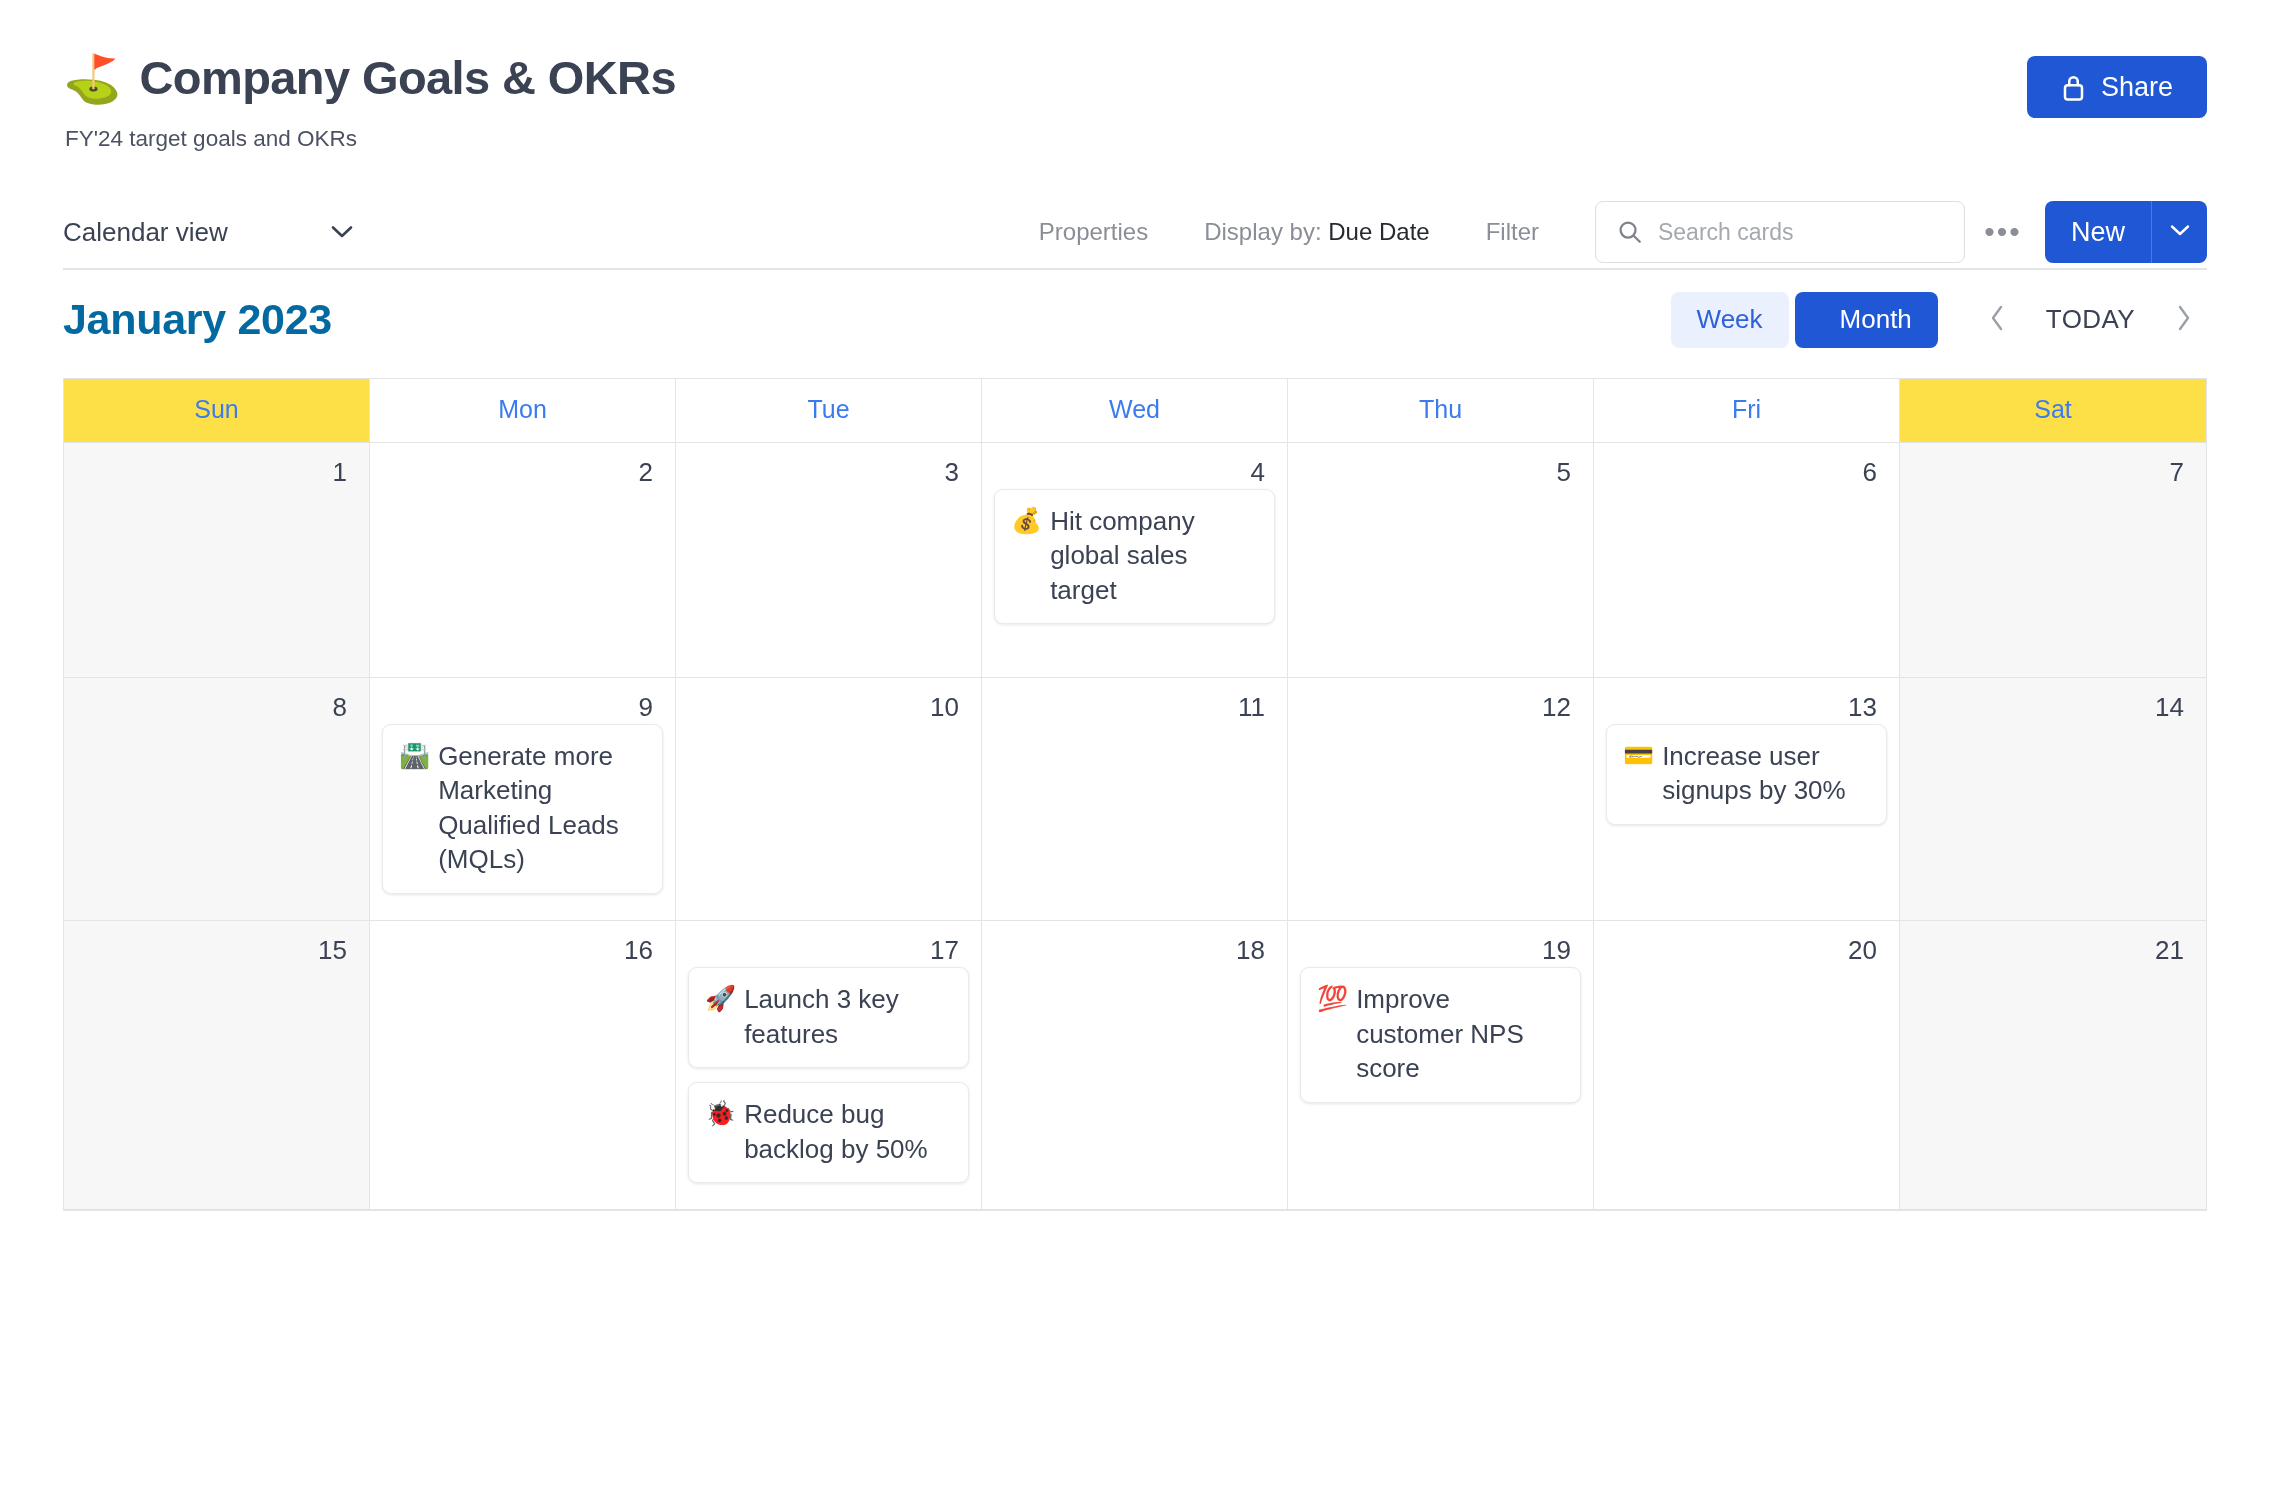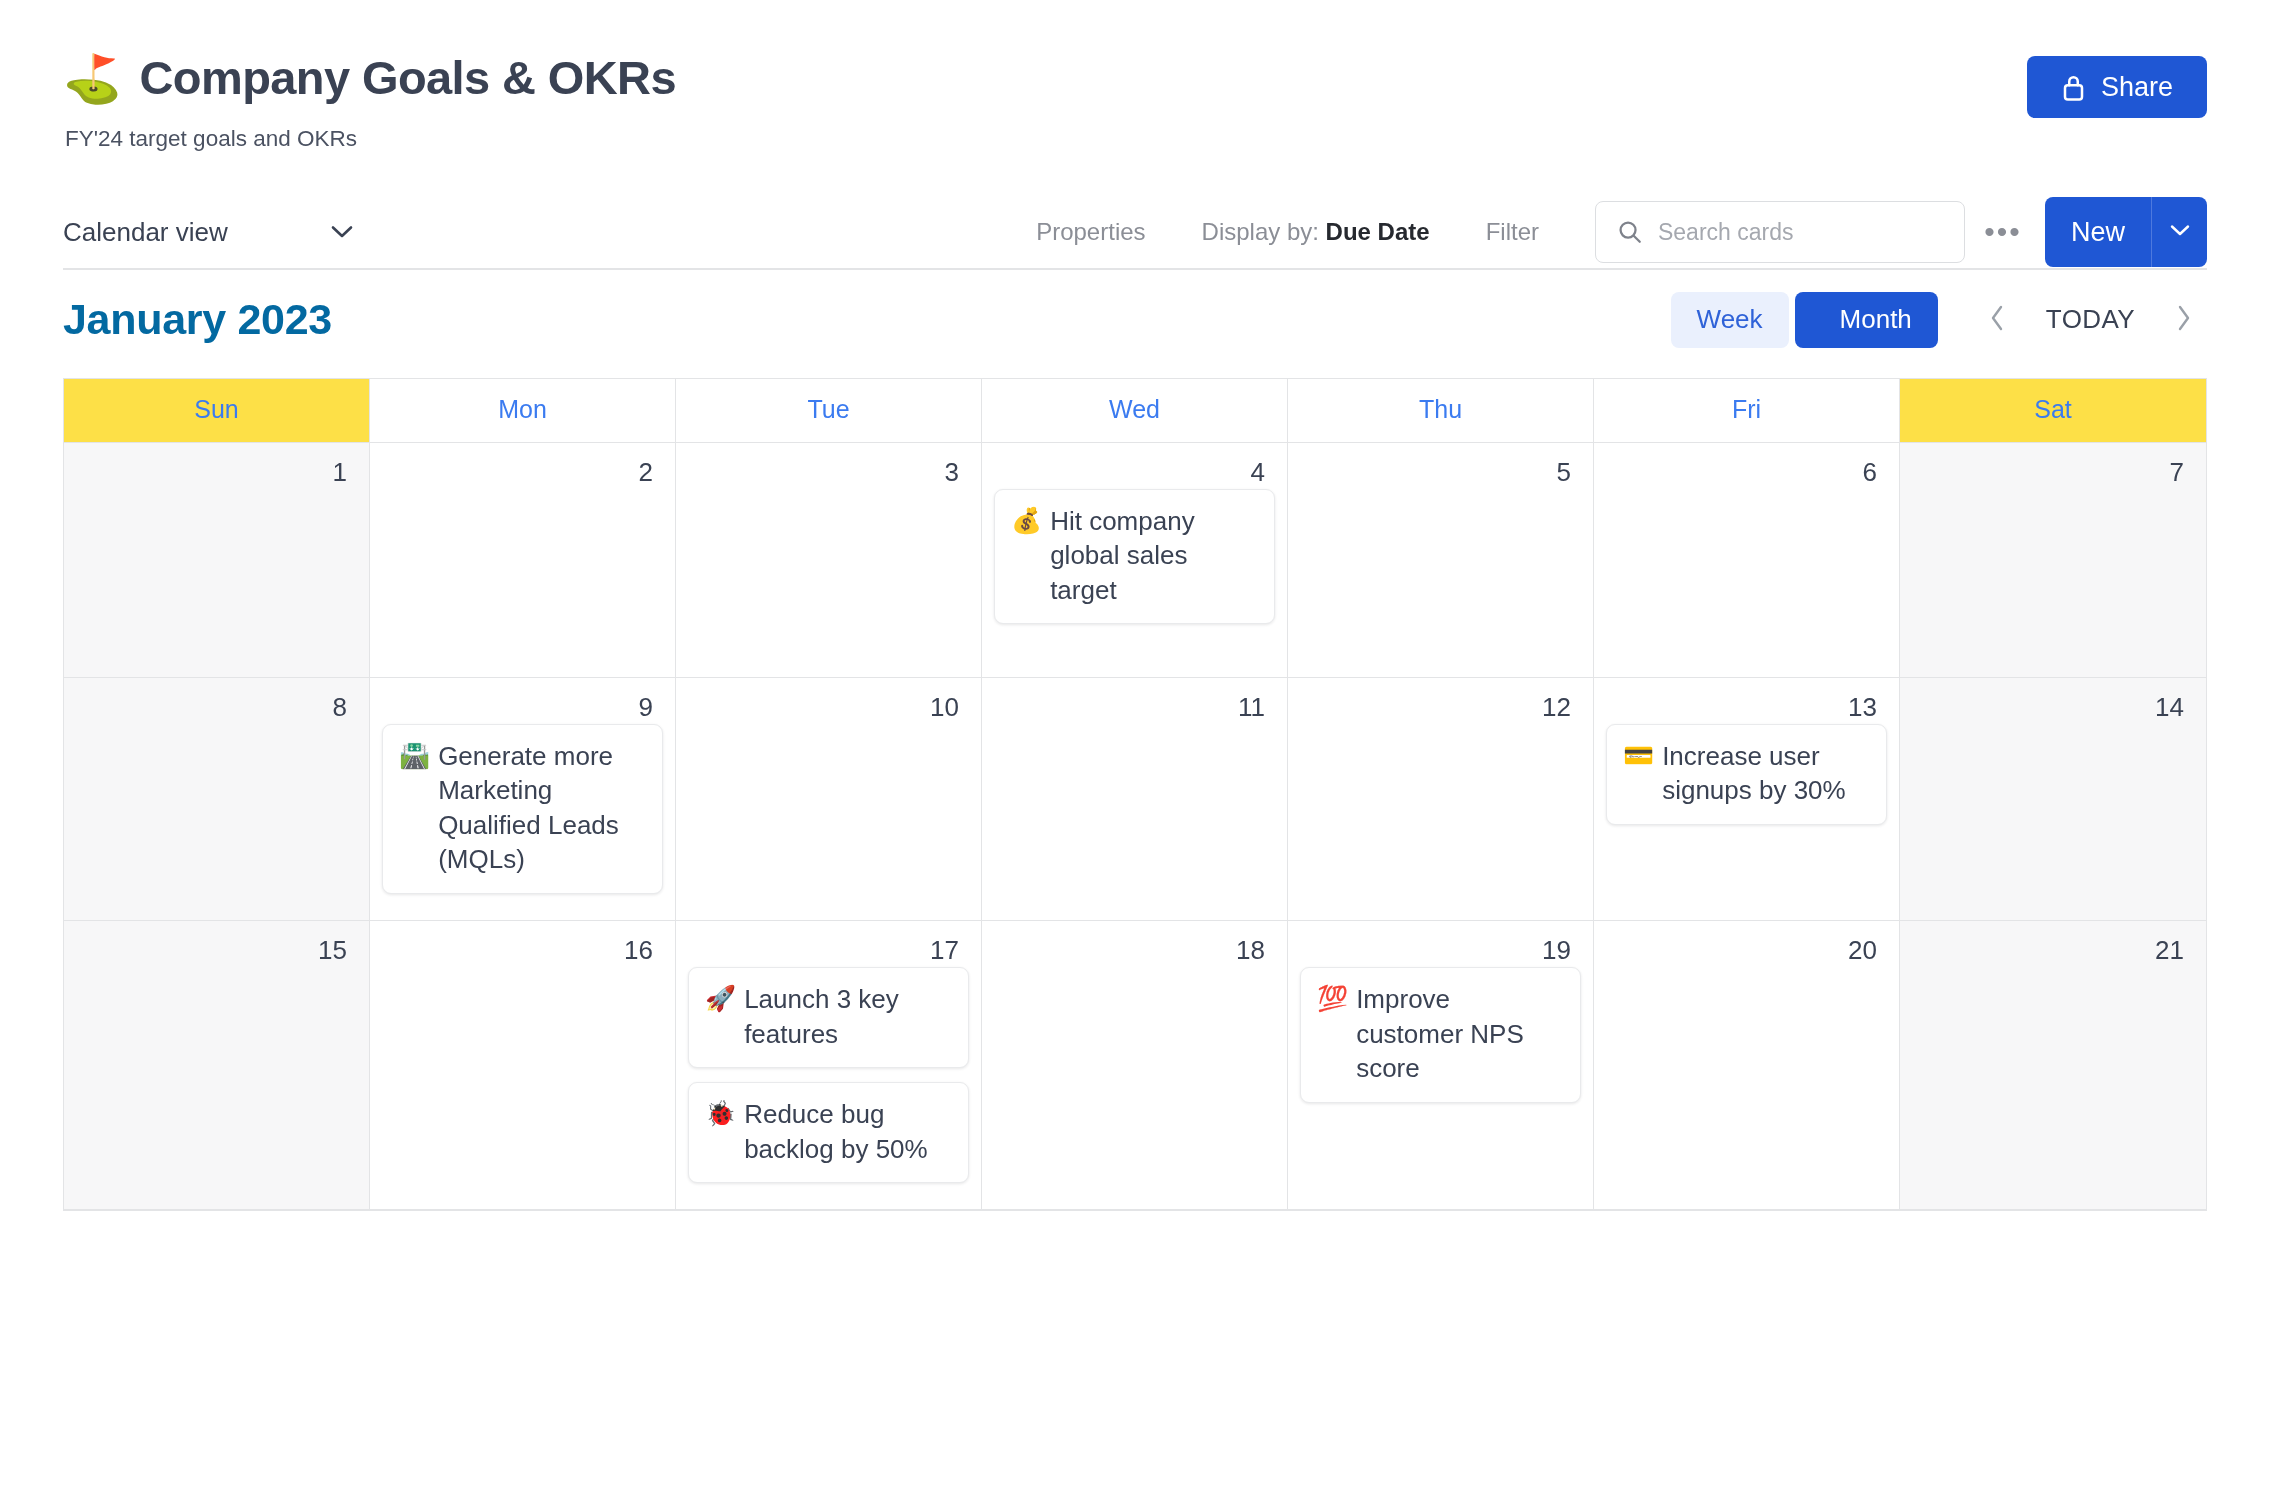--- a/index.html
+++ b/index.html
@@ -117,21 +117,21 @@
     font-size: 24px;
     color: #8b8e96;
     cursor: pointer;
     padding: 0 28px;
     font-weight: 400;
     white-space: nowrap;
   }
   .tb-item.display-by { color: #8b8e96; }
   .tb-item.display-by b {
     color: #26292f;
-    font-weight: 700;
+    font-weight: 400;
   }
 
   .search-wrap {
     position: relative;
     margin-left: 28px;
     margin-right: 10px;
   }
   .search-input {
     width: 370px;
     height: 62px;
@@ -170,21 +170,21 @@
     padding: 0;
     font-family: inherit;
   }
 
   .new-group {
     display: flex;
     align-items: stretch;
     margin-left: 14px;
     border-radius: 8px;
     overflow: hidden;
-    height: 70px;
+    height: 62px;
   }
   .new-button {
     background: #1f57d4;
     color: #fff;
     border: none;
     font-size: 27px;
     font-weight: 500;
     font-family: inherit;
     padding: 0 26px;
     cursor: pointer;

